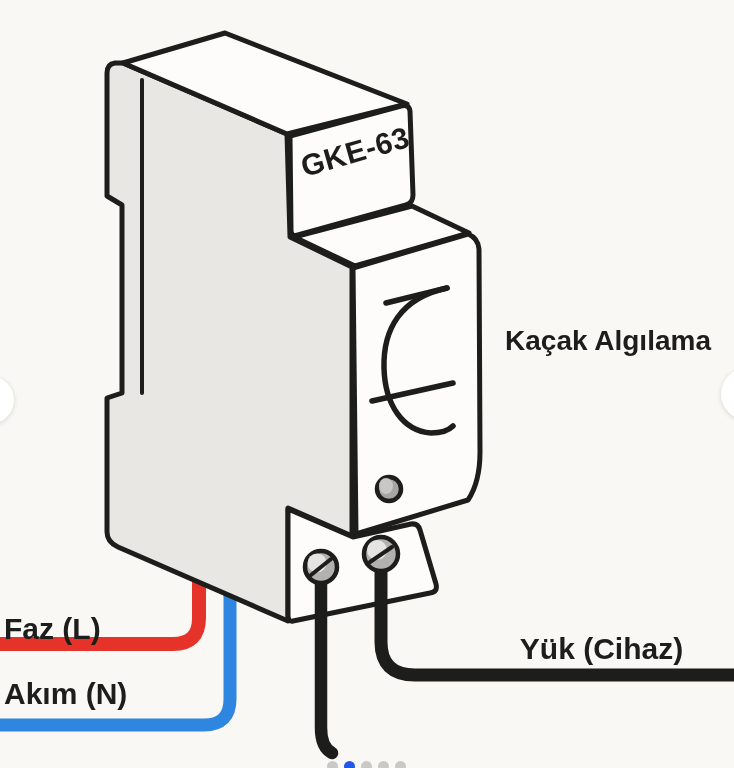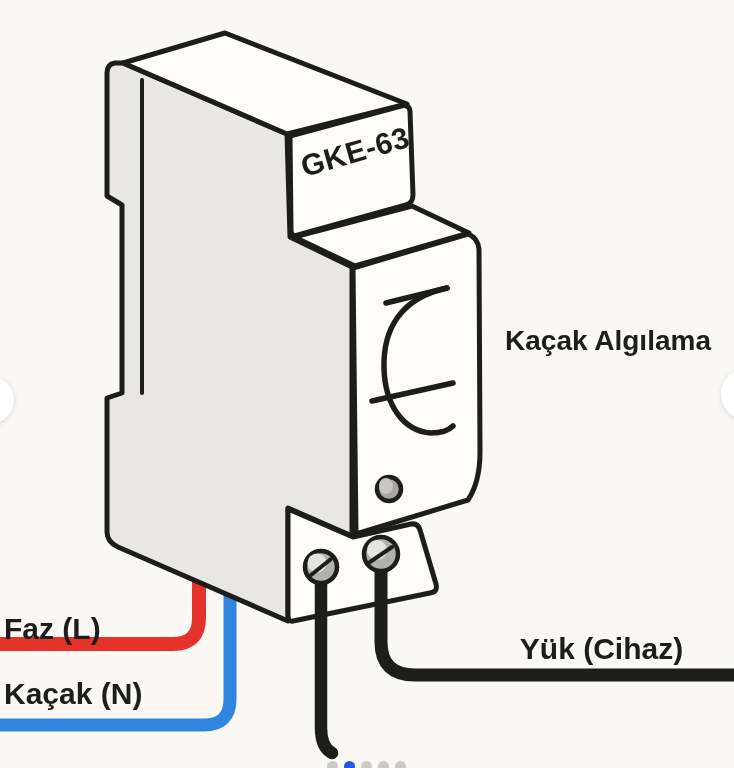--- a/index.html
+++ b/index.html
@@ -90,21 +90,21 @@
     </g>
   </svg>
 
   <div class="model-label">GKE-63</div>
 
   <div class="label lbl-2line" style="left:480px;top:279px;width:256px;"><br><span>Kaçak Algılama</span></div>
 
   <div class="label lbl-2line" style="left:480px;top:420px;width:256px;"><br></div>
 
   <div class="label wire-label" style="left:4px;top:612px;">Faz (L)</div>
-  <div class="label wire-label" style="left:4px;top:677px;">Kaçak (N)</div>
+  <div class="label wire-label" style="left:4px;top:677px;">Akım (N)</div>
   <div class="label wire-label" style="left:480px;top:632px;width:243px;text-align:center;">Yük (Cihaz)</div>
 
   <button class="carousel-btn prev"></button>
   <button class="carousel-btn next"></button>
   <div class="dots">
       <span class="dot" style="background: rgb(203, 201, 198);"></span>
       <span class="dot" style="background: rgb(36, 86, 232);"></span>
       <span class="dot" style="background: rgb(203, 201, 198);"></span>
       <span class="dot" style="background: rgb(203, 201, 198);"></span>
       <span class="dot" style="background: rgb(203, 201, 198);"></span>

